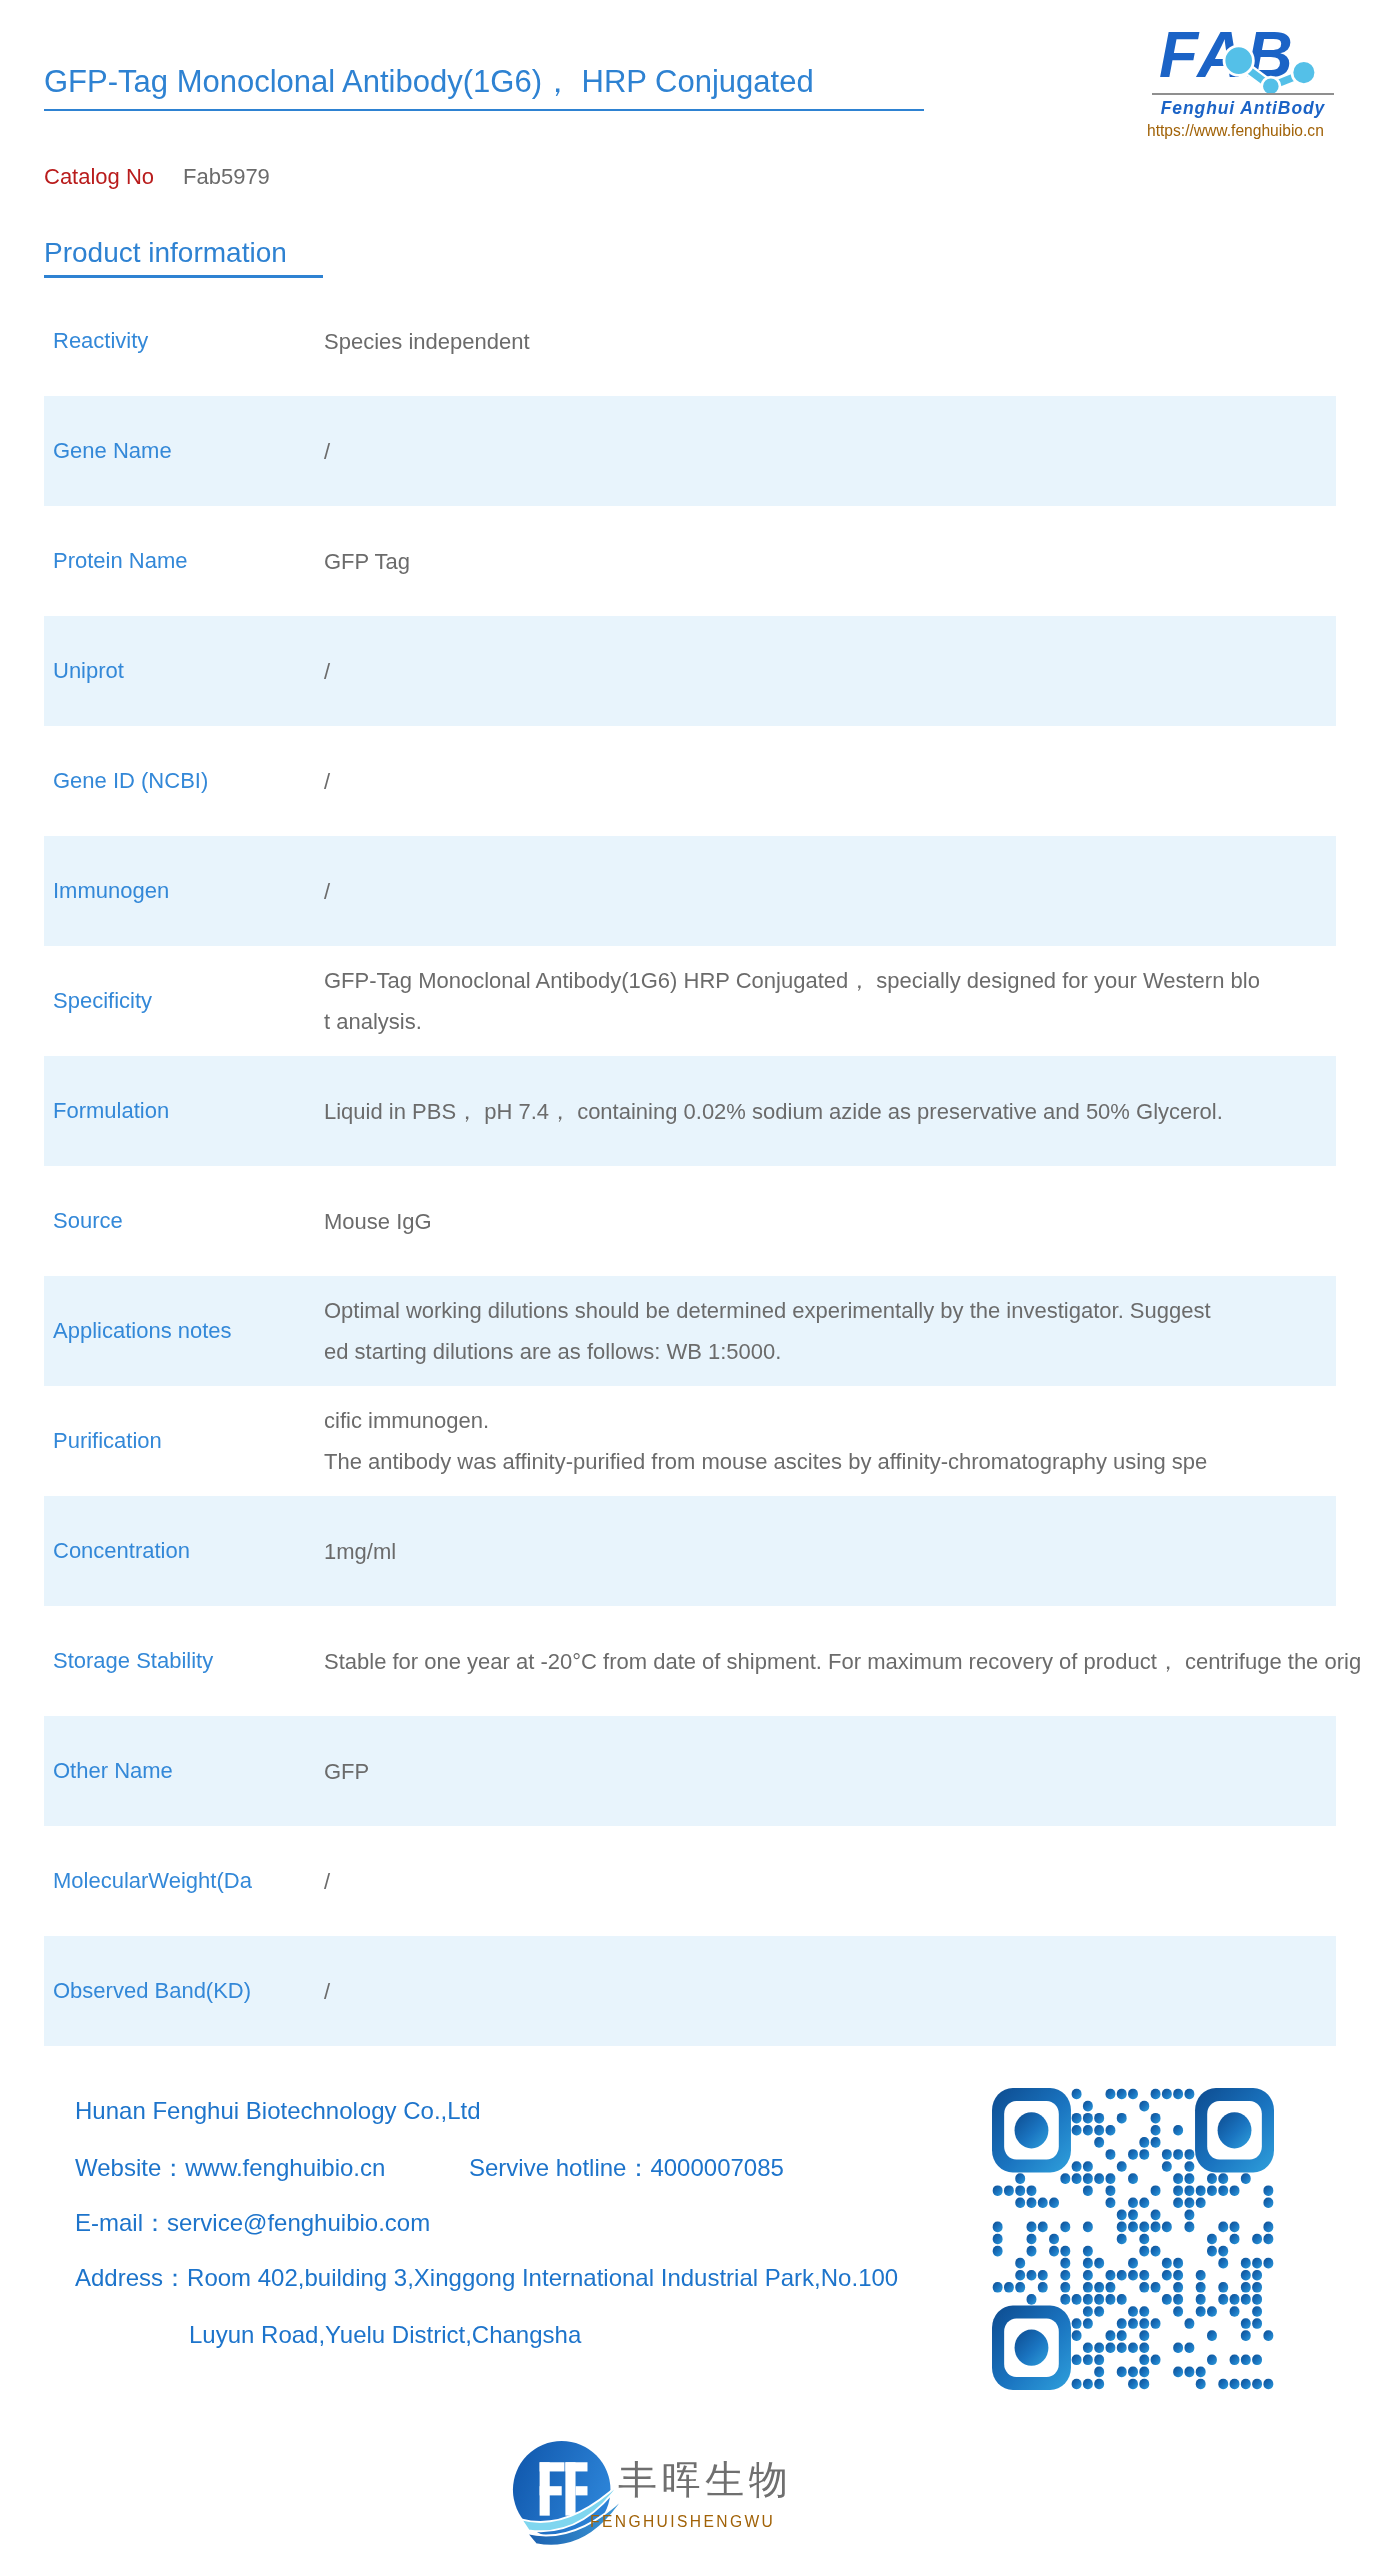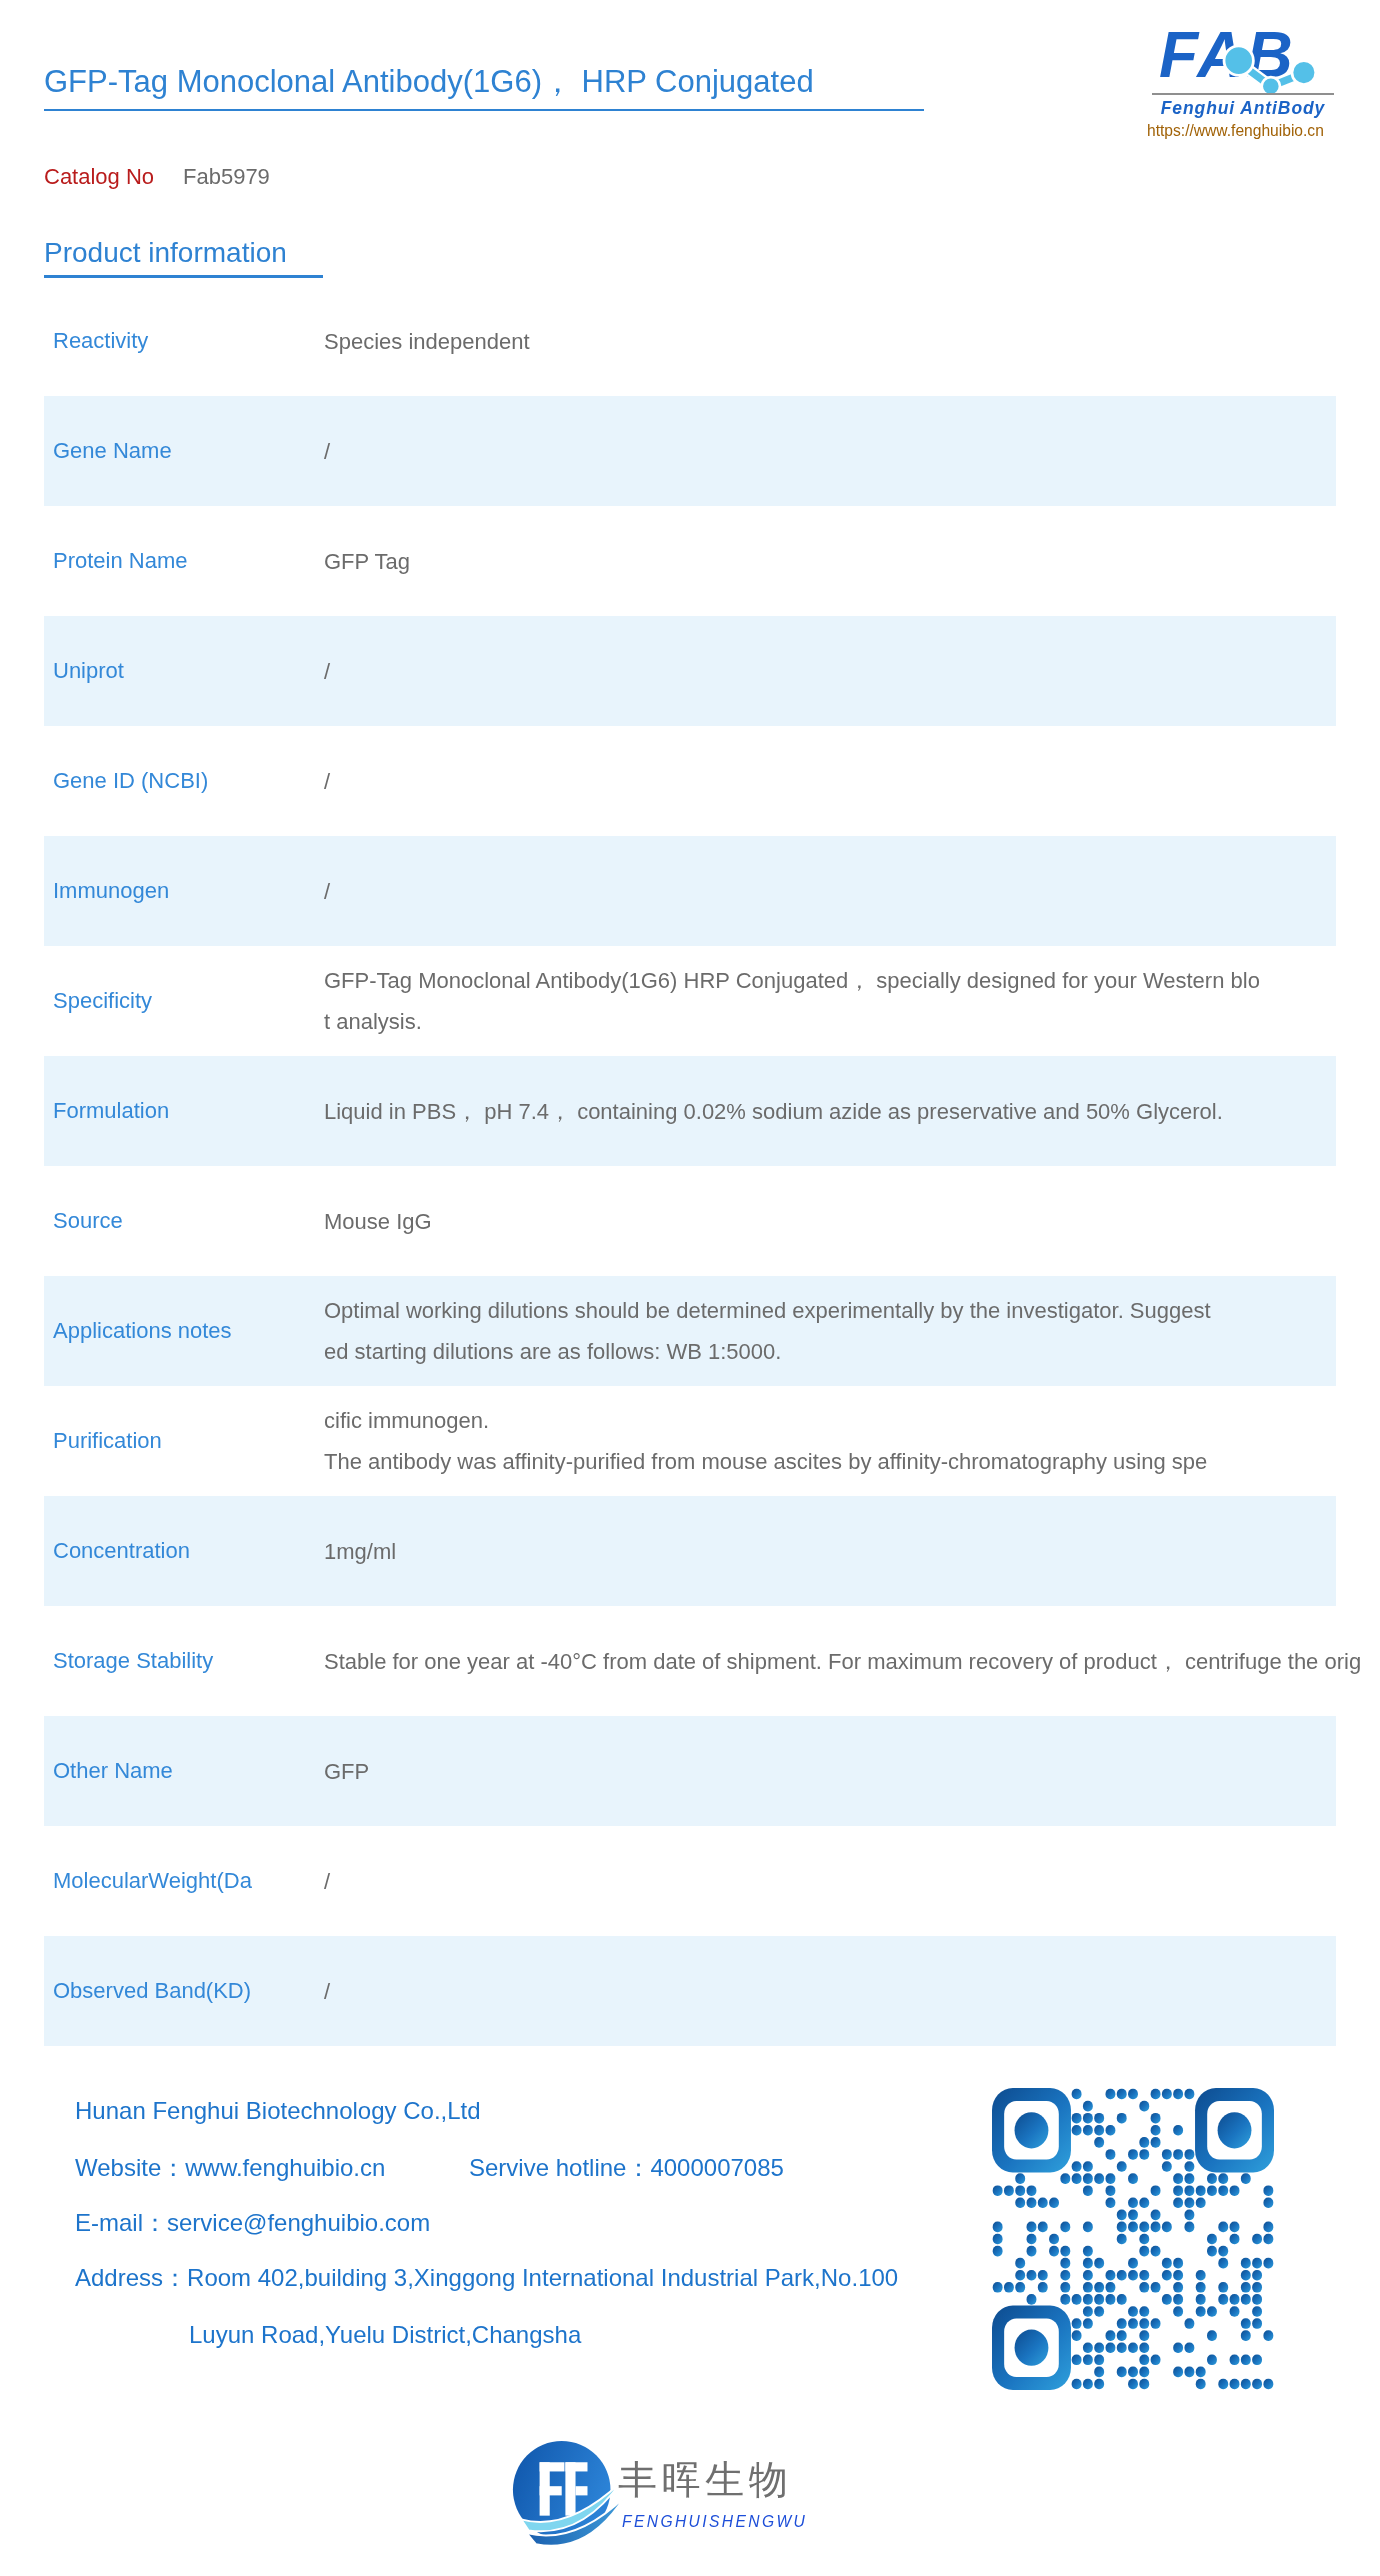--- a/index.html
+++ b/index.html
@@ -42,21 +42,21 @@
   #contact-web-row{left:75px;top:2142px;width:920px;}
   #contact-hotline{position:absolute;left:394px;top:0;}
   #contact-email{left:75px;top:2197px;}
   #contact-address{left:75px;top:2252px;}
   #contact-address2{left:189px;top:2311px;}
 
   
   #qr{left:992px;top:2088px;}
   #footer-logo{left:512px;top:2440px;}
   #footer-cn{left:618px;top:2453px;font-size:39px;letter-spacing:4.6px;color:#6f6f6f;white-space:nowrap;}
-  #footer-en{left:622px;top:2513px;font-size:15.6px;letter-spacing:2.4px;color:#1d4ed8;white-space:nowrap;font-style:italic;}
+  #footer-en{left:590px;top:2513px;font-size:15.6px;letter-spacing:2.4px;color:#a16207;white-space:nowrap;}
 </style>
 </head>
 <body>
 
 <div class="abs" id="doc-title">GFP-Tag Monoclonal Antibody(1G6)， HRP Conjugated</div>
 <div class="abs" id="title-underline"></div>
 
 <div class="abs" id="fab-text">FAB</div>
 <svg class="abs" id="molecule" width="123" height="59" viewBox="0 0 134 64">
   <g stroke="#ffffff" stroke-width="13" fill="none" stroke-linecap="round">
@@ -151,21 +151,21 @@
     </div>
     <div class="row shaded">
       <div class="row-label">Concentration</div>
       <div class="row-value">
         <div class="vline">1mg/ml</div>
       </div>
     </div>
     <div class="row">
       <div class="row-label">Storage Stability</div>
       <div class="row-value">
-        <div class="vline">Stable for one year at -40°C from date of shipment. For maximum recovery of product， centrifuge the orig</div>
+        <div class="vline">Stable for one year at -20°C from date of shipment. For maximum recovery of product， centrifuge the orig</div>
       </div>
     </div>
     <div class="row shaded">
       <div class="row-label">Other Name</div>
       <div class="row-value">
         <div class="vline">GFP</div>
       </div>
     </div>
     <div class="row">
       <div class="row-label">MolecularWeight(Da</div>

